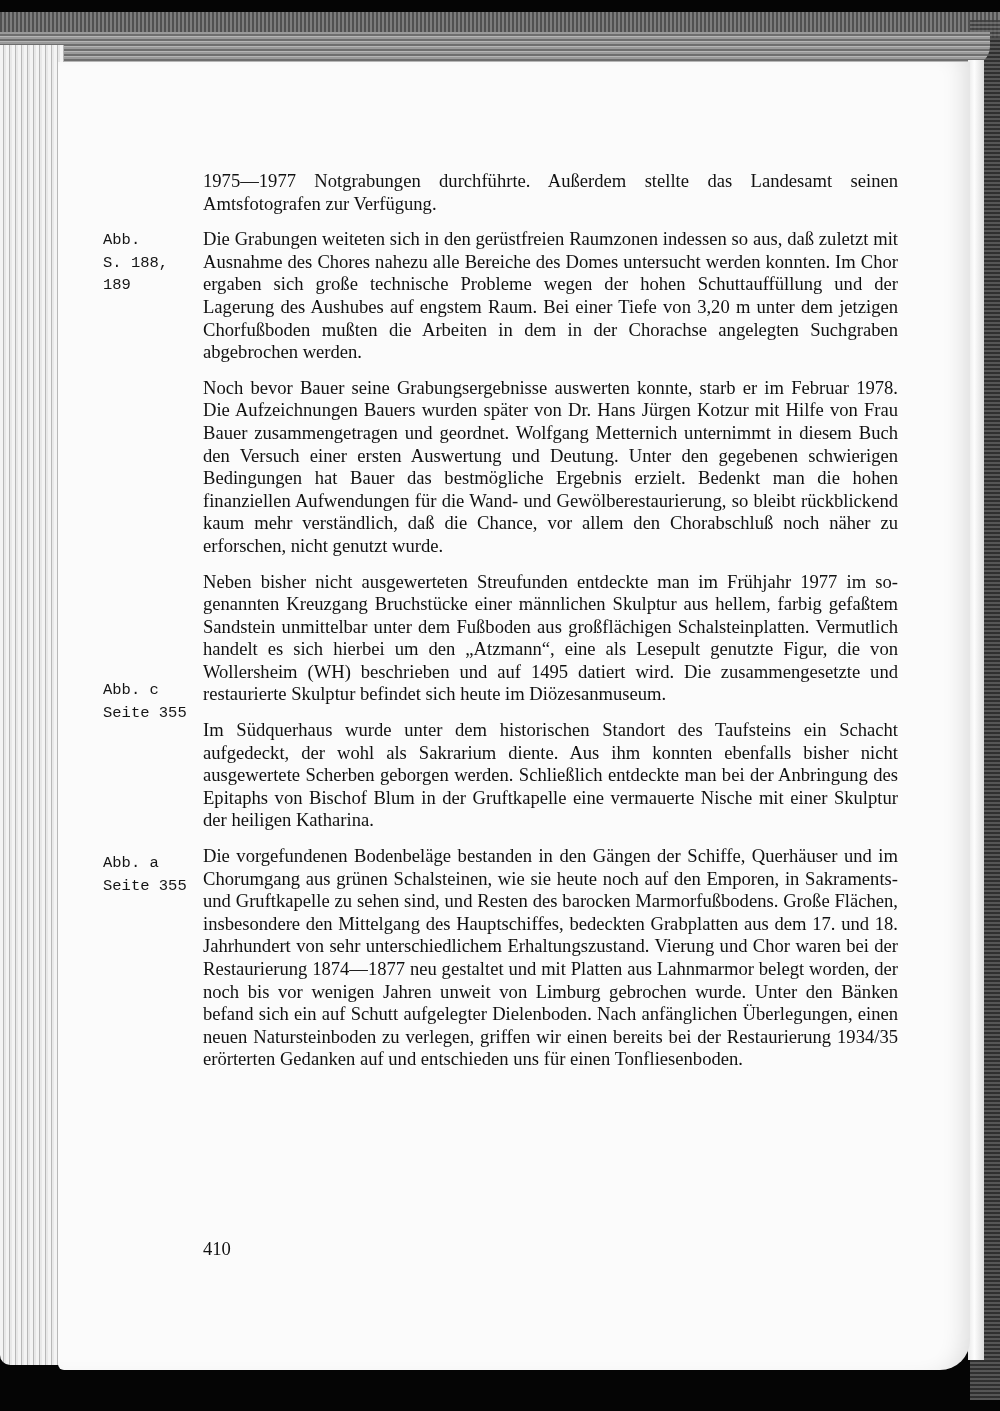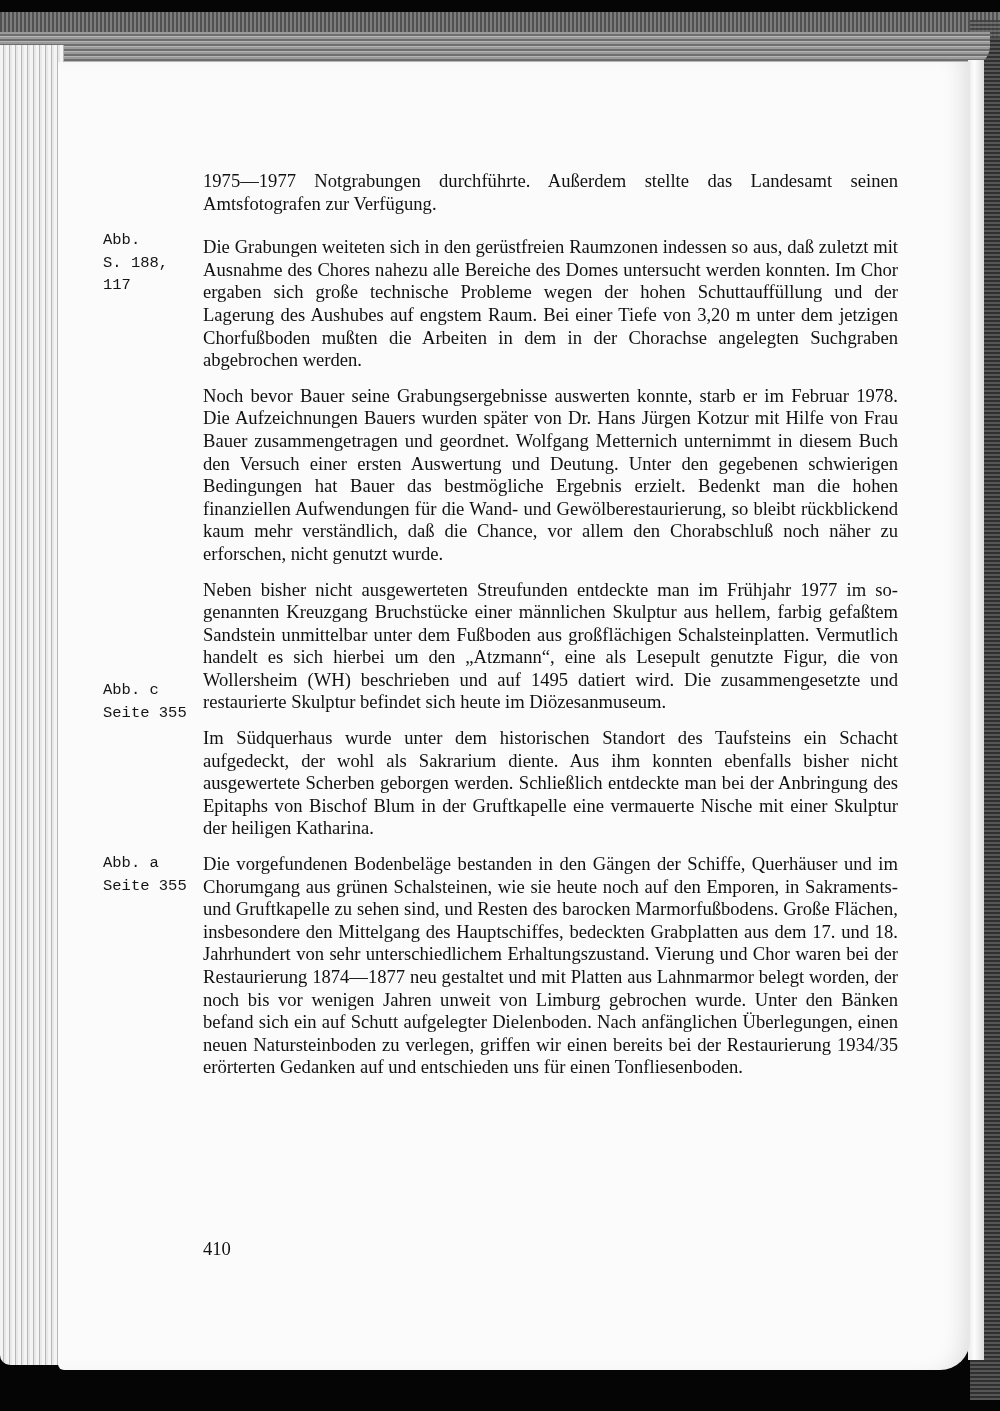--- a/index.html
+++ b/index.html
@@ -67,33 +67,33 @@
   <div class="top-binding"></div>
   <div class="right-binding"></div>
   <div class="top-edge"></div>
   <div class="page-stack"></div>
   <div class="right-fold"></div>
 
   <div class="page"></div>
 
   <div class="margin-note" style="top:229px;">
     <div>Abb.</div>
-    <div>S. 188, 117</div>
+    <div>S. 188, 189</div>
   </div>
   <div class="margin-note" style="top:679px;">
     <div>Abb. c</div>
     <div>Seite 355</div>
   </div>
   <div class="margin-note" style="top:852px;">
     <div>Abb. a</div>
     <div>Seite 355</div>
   </div>
 
   <div class="text-col">
-    <p style="margin-bottom:21px;">1975—1977 Notgrabungen durchführte. Außerdem stellte das Landesamt seinen Amtsfotografen zur Verfügung.</p>
+    <p style="margin-bottom:13px;">1975—1977 Notgrabungen durchführte. Außerdem stellte das Landesamt seinen Amtsfotografen zur Verfügung.</p>
     <p style="margin-bottom:13px;">Die Grabungen weiteten sich in den gerüstfreien Raumzonen indessen so aus, daß zu­letzt mit Ausnahme des Chores nahezu alle Bereiche des Domes untersucht werden konnten. Im Chor ergaben sich große technische Probleme wegen der hohen Schutt­auffüllung und der Lagerung des Aushubes auf engstem Raum. Bei einer Tiefe von 3,20 m unter dem jetzigen Chorfußboden mußten die Arbeiten in dem in der Chor­achse angelegten Suchgraben abgebrochen werden.</p>
     <p style="margin-bottom:13px;">Noch bevor Bauer seine Grabungsergebnisse auswerten konnte, starb er im Februar 1978. Die Aufzeichnungen Bauers wurden später von Dr. Hans Jürgen Kotzur mit Hilfe von Frau Bauer zusammengetragen und geordnet. Wolfgang Metternich unter­nimmt in diesem Buch den Versuch einer ersten Auswertung und Deutung. Unter den gegebenen schwierigen Bedingungen hat Bauer das bestmögliche Ergebnis erzielt. Be­denkt man die hohen finanziellen Aufwendungen für die Wand- und Gewölberestau­rierung, so bleibt rückblickend kaum mehr verständlich, daß die Chance, vor allem den Chorabschluß noch näher zu erforschen, nicht genutzt wurde.</p>
     <p style="margin-bottom:13px;">Neben bisher nicht ausgewerteten Streufunden entdeckte man im Frühjahr 1977 im so­genannten Kreuzgang Bruchstücke einer männlichen Skulptur aus hellem, farbig ge­faßtem Sandstein unmittelbar unter dem Fußboden aus großflächigen Schalsteinplat­ten. Vermutlich handelt es sich hierbei um den „Atzmann“, eine als Lesepult genutzte Figur, die von Wollersheim (WH) beschrieben und auf 1495 datiert wird. Die zusam­mengesetzte und restaurierte Skulptur befindet sich heute im Diözesanmuseum.</p>
     <p style="margin-bottom:13px;">Im Südquerhaus wurde unter dem historischen Standort des Taufsteins ein Schacht aufgedeckt, der wohl als Sakrarium diente. Aus ihm konnten ebenfalls bisher nicht ausgewertete Scherben geborgen werden. Schließlich entdeckte man bei der Anbrin­gung des Epitaphs von Bischof Blum in der Gruftkapelle eine vermauerte Nische mit einer Skulptur der heiligen Katharina.</p>
     <p>Die vorgefundenen Bodenbeläge bestanden in den Gängen der Schiffe, Querhäuser und im Chorumgang aus grünen Schalsteinen, wie sie heute noch auf den Emporen, in Sakraments- und Gruftkapelle zu sehen sind, und Resten des barocken Marmorfußbo­dens. Große Flächen, insbesondere den Mittelgang des Hauptschiffes, bedeckten Grabplatten aus dem 17. und 18. Jahrhundert von sehr unterschiedlichem Erhaltungs­zustand. Vierung und Chor waren bei der Restaurierung 1874—1877 neu gestaltet und mit Platten aus Lahnmarmor belegt worden, der noch bis vor wenigen Jahren unweit von Limburg gebrochen wurde. Unter den Bänken befand sich ein auf Schutt aufge­legter Dielenboden. Nach anfänglichen Überlegungen, einen neuen Natursteinboden zu verlegen, griffen wir einen bereits bei der Restaurierung 1934/35 erörterten Gedan­ken auf und entschieden uns für einen Tonfliesenboden.</p>
   </div>
 
   <div class="page-number">410</div>
 </div>
 

